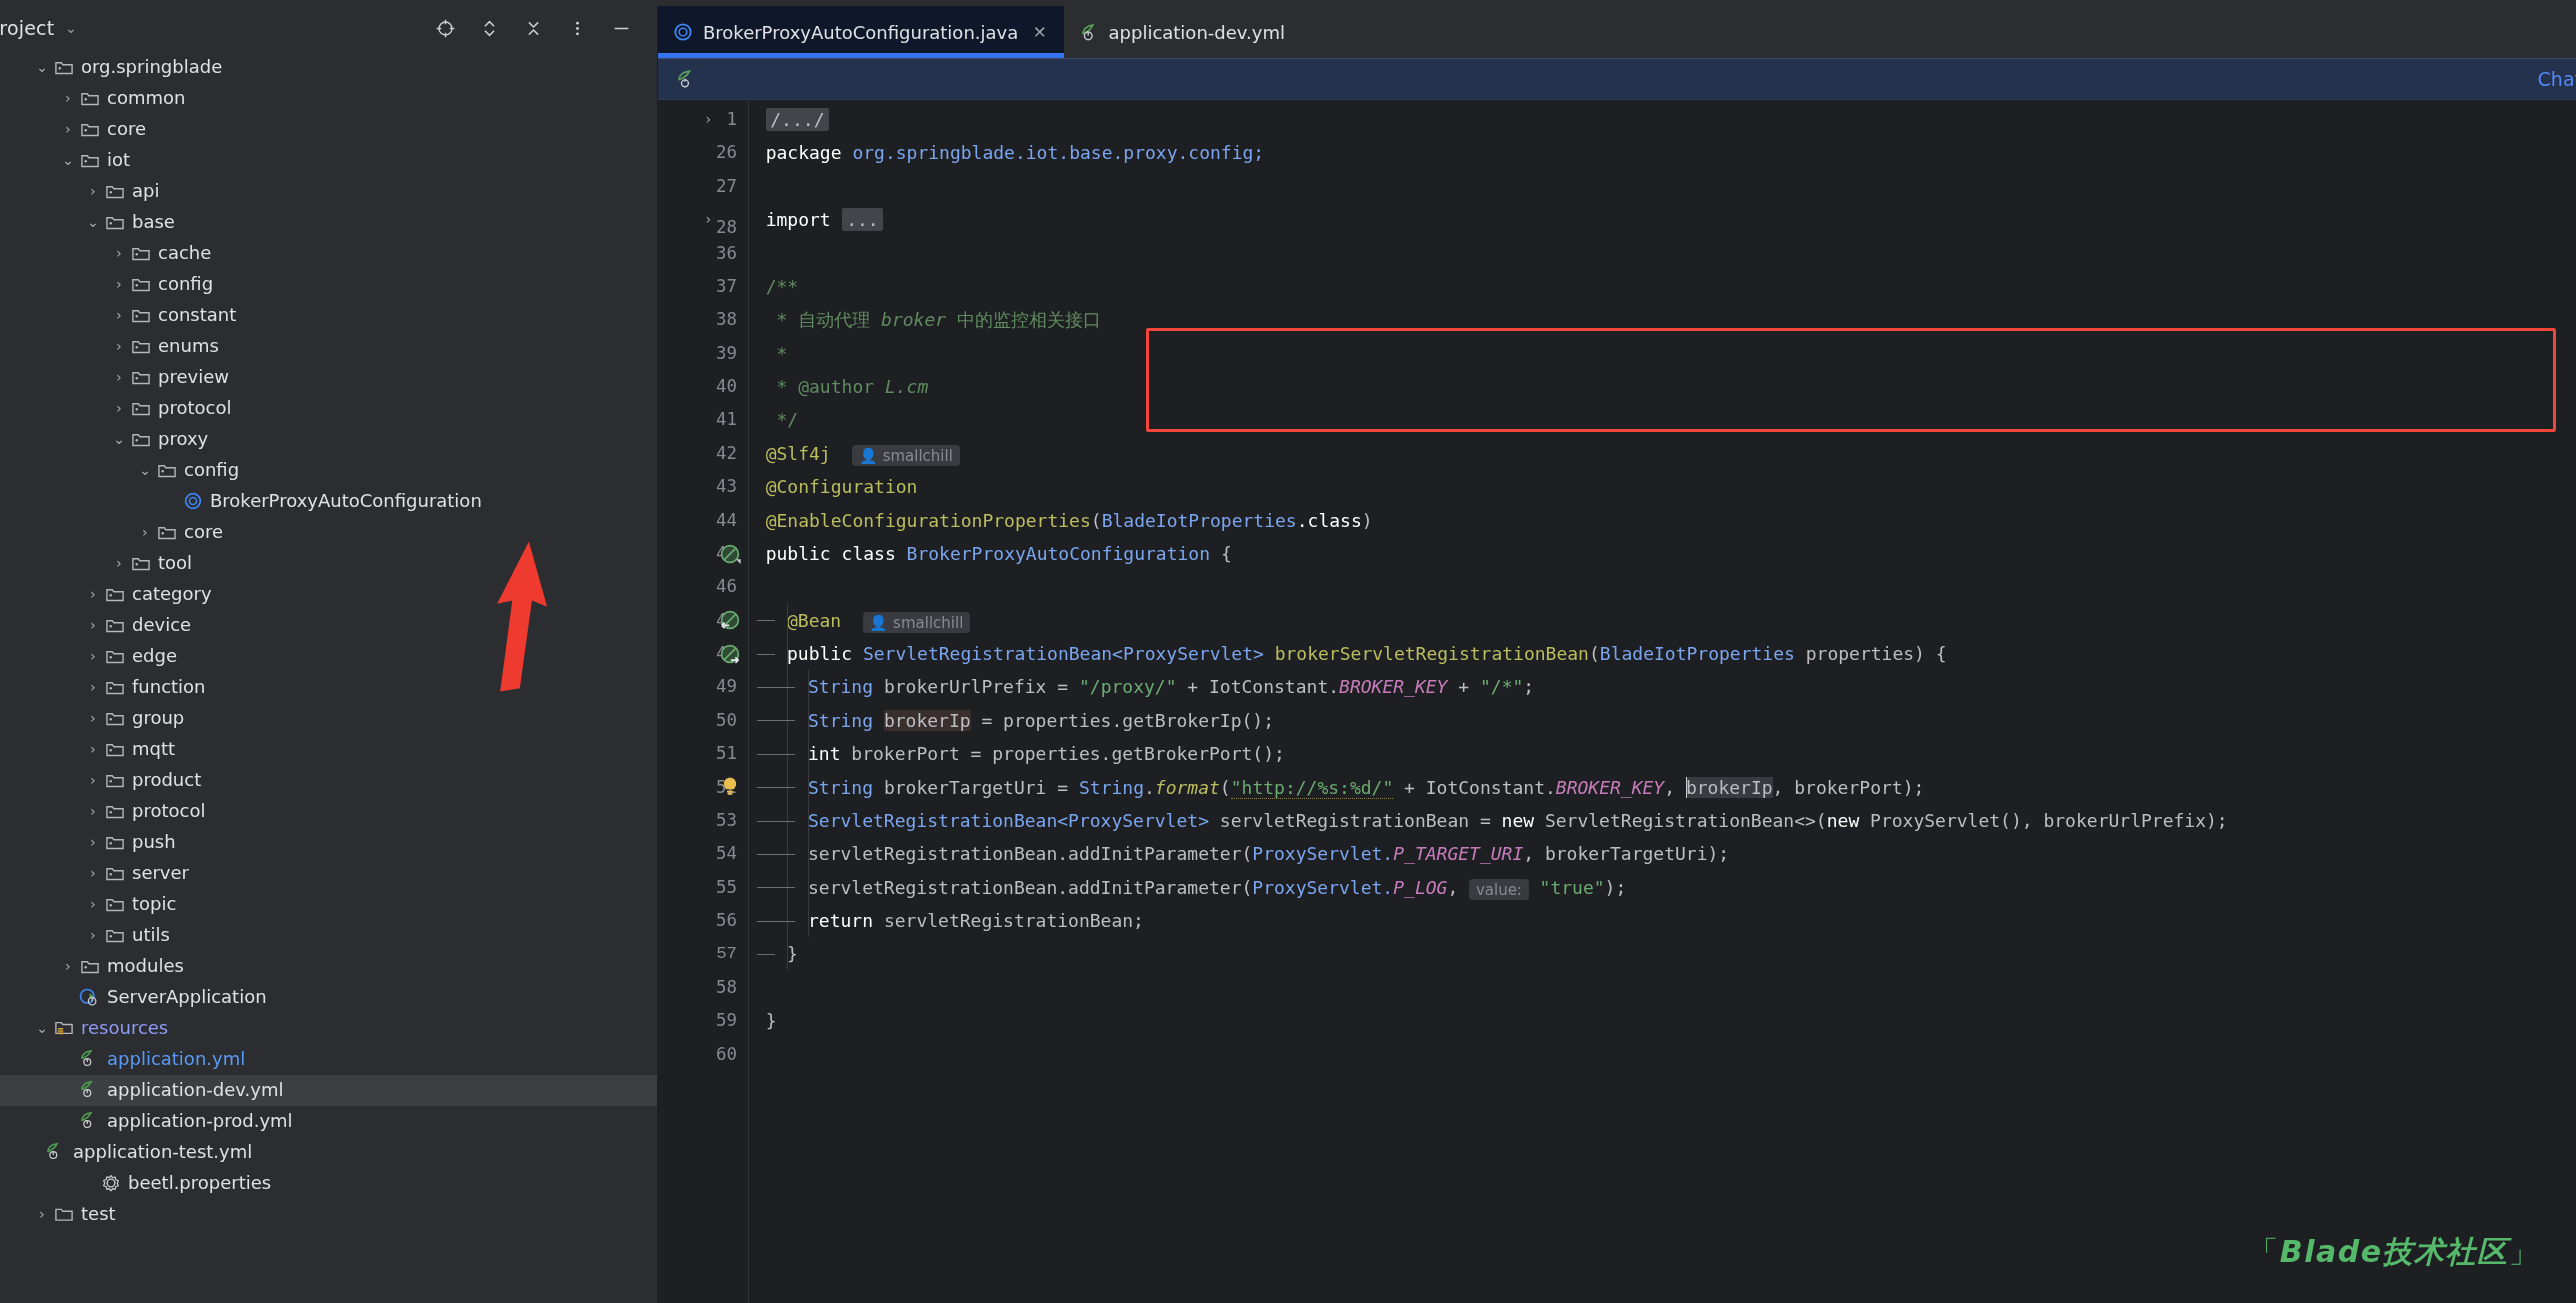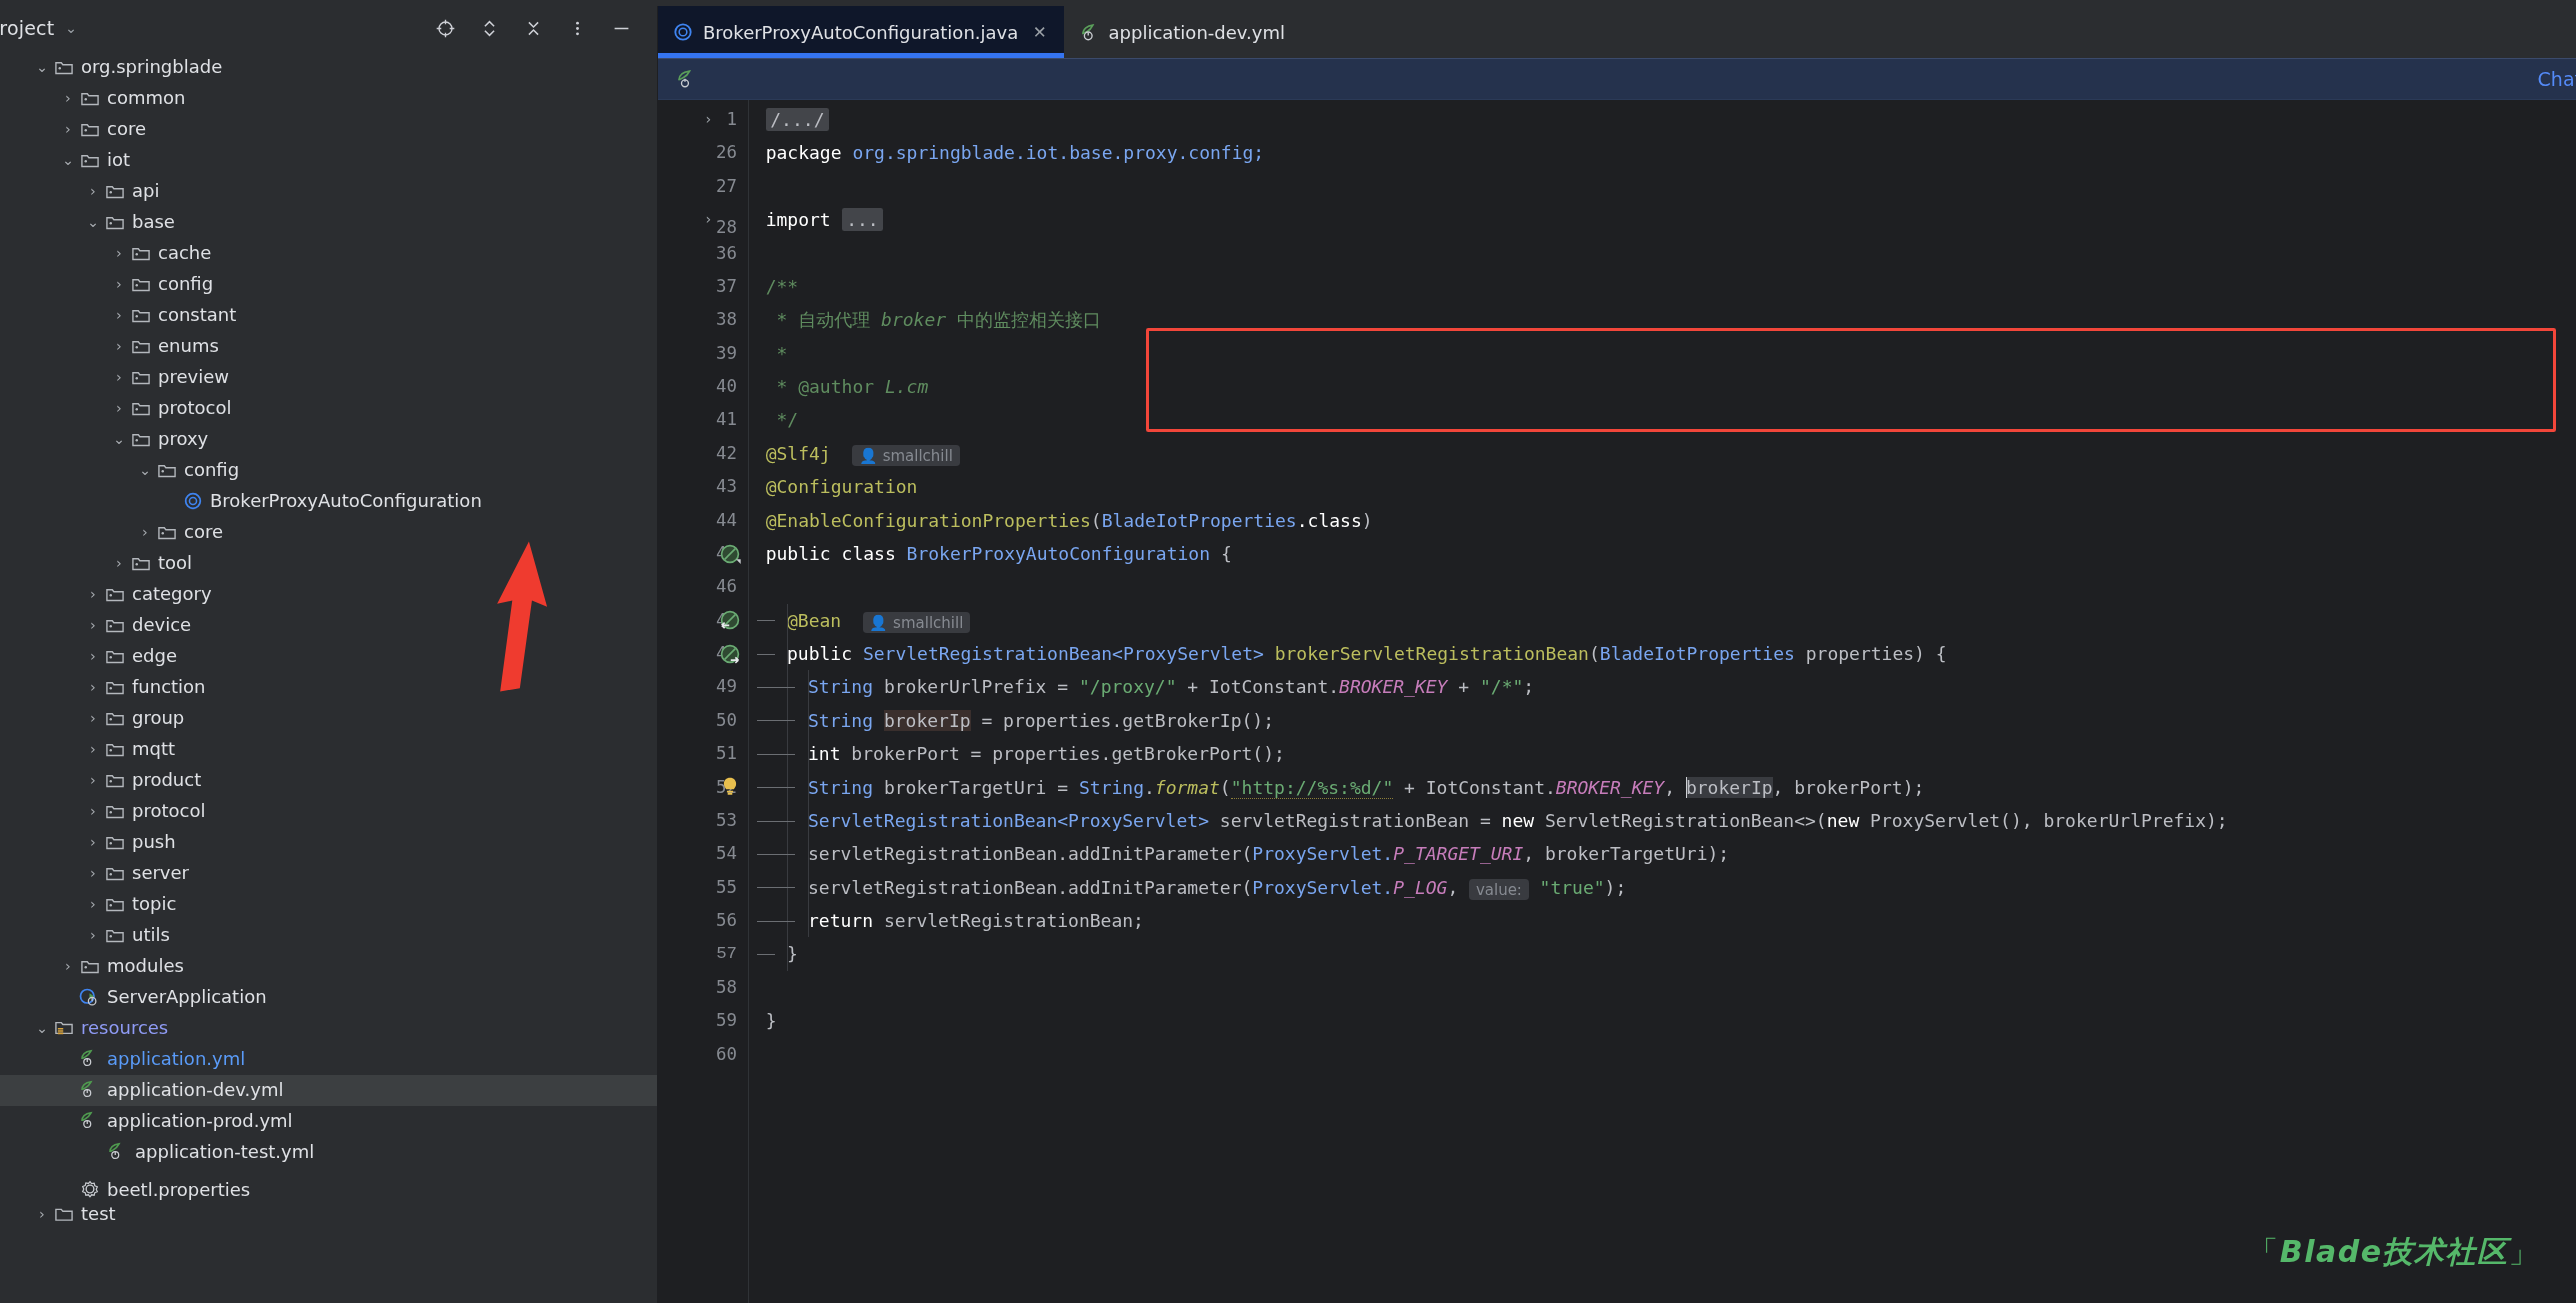--- a/index.html
+++ b/index.html
@@ -554,32 +554,32 @@
             <span class="arrow none"></span>
             <span class="ticon">
               <svg width="21" height="20" viewBox="0 0 28 26">
                 <path d="M4 13c0-6 5-10 12-11-2 3.5-2.5 5.5-7 7.8C5 12 4 12.6 4 13z" fill="none" stroke="#4f9a4f" stroke-width="2.2"></path>
                 <circle cx="11" cy="17" r="4.6" fill="none" stroke="#c9ccd1" stroke-width="1.7"></circle>
                 <path d="M11 11.8V17" stroke="#c9ccd1" stroke-width="1.7"></path>
               </svg>
             </span>
             <span class="lbl">application-prod.yml</span>
           </div>
-          <div class="row" style="padding-left: 86px; text-align: center;">
+          <div class="row" style="padding-left: 24px; text-align: center;">
             <span class="arrow none"></span>
             <span class="ticon">
               <svg width="21" height="20" viewBox="0 0 28 26">
                 <path d="M4 13c0-6 5-10 12-11-2 3.5-2.5 5.5-7 7.8C5 12 4 12.6 4 13z" fill="none" stroke="#4f9a4f" stroke-width="2.2"></path>
                 <circle cx="11" cy="17" r="4.6" fill="none" stroke="#c9ccd1" stroke-width="1.7"></circle>
                 <path d="M11 11.8V17" stroke="#c9ccd1" stroke-width="1.7"></path>
               </svg>
             </span>
             <span class="lbl">application-test.yml</span>
           </div>
-          <div class="row" style="padding-left: 58px; align-items: flex-end;">
+          <div class="row" style="padding-left: 79px;">
             <span class="arrow none"></span>
             <span class="ticon">
               <svg width="20" height="20" viewBox="0 0 26 26">
                 <circle cx="13" cy="13" r="5" fill="none" stroke="#c9ccd1" stroke-width="1.8"></circle>
                 <path d="M13 3.5l2 2.6 3.4-.6.9 3.3 3.2 1.3-1.4 3.2 1.4 3.2-3.2 1.3-.9 3.3-3.4-.6-2 2.6-2-2.6-3.4.6-.9-3.3-3.2-1.3L4.9 13 3.5 9.8l3.2-1.3.9-3.3 3.4.6z" fill="none" stroke="#c9ccd1" stroke-width="1.6"></path>
               </svg>
             </span>
             <span class="lbl">beetl.properties</span>
           </div>
           <div class="row" style="padding-left: 32px;">

